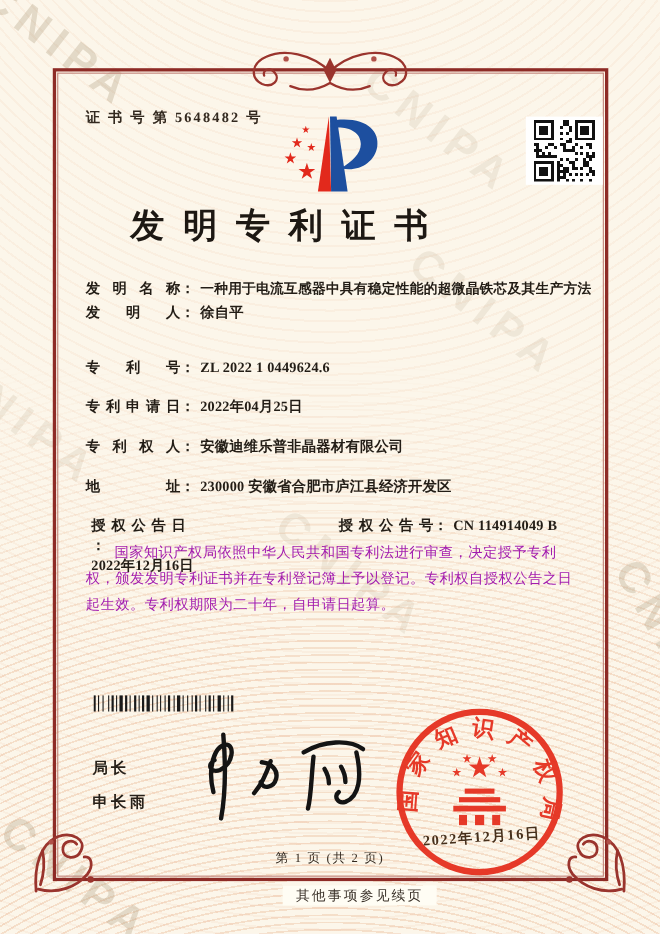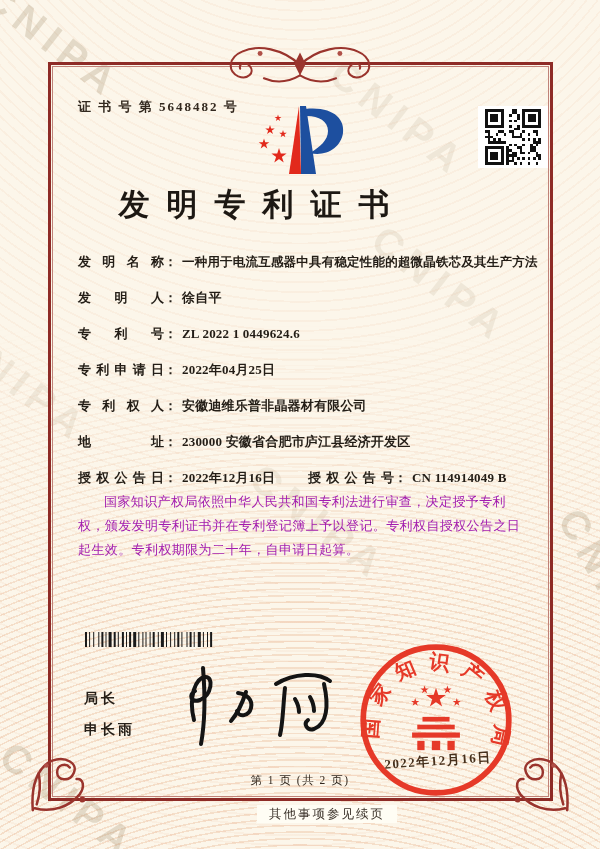--- a/index.html
+++ b/index.html
@@ -165,21 +165,21 @@
 
   <div class="title">发明专利证书</div>
 
   <div class="frow" style="top:253px;">
     <div class="fgroup" style="left:78px;">
       <span class="flabel">发明名称</span>
         <span class="fcolon">：</span>
         <span class="fval fval-long">一种用于电流互感器中具有稳定性能的超微晶铁芯及其生产方法</span>
     </div>
   </div>
-  <div class="frow" style="top:289px;">
+  <div class="frow" style="top:275px;">
     <div class="fgroup" style="left:78px;">
       <span class="flabel">发明人</span>
         <span class="fcolon">：</span>
         <span class="fval">徐自平</span>
     </div>
   </div>
   <div class="frow" style="top:325px;">
     <div class="fgroup" style="left:78px;">
       <span class="flabel">专利号</span>
         <span class="fcolon">：</span>
@@ -201,21 +201,21 @@
     </div>
   </div>
   <div class="frow" style="top:433px;">
     <div class="fgroup" style="left:78px;">
       <span class="flabel">地址</span>
         <span class="fcolon">：</span>
         <span class="fval">230000 安徽省合肥市庐江县经济开发区</span>
     </div>
   </div>
   <div class="frow" style="top:469px;">
-    <div class="fgroup" style="left:78px;">
+    <div class="fgroup" style="left:78px;flex-direction:column;">
       <span class="flabel">授权公告日</span>
         <span class="fcolon">：</span>
         <span class="fval">2022年12月16日</span>
     </div>
     <div class="fgroup" style="left:308px;">
       <span class="flabel">授权公告号</span>
         <span class="fcolon">：</span>
         <span class="fval">CN 114914049 B</span>
     </div>
   </div>

